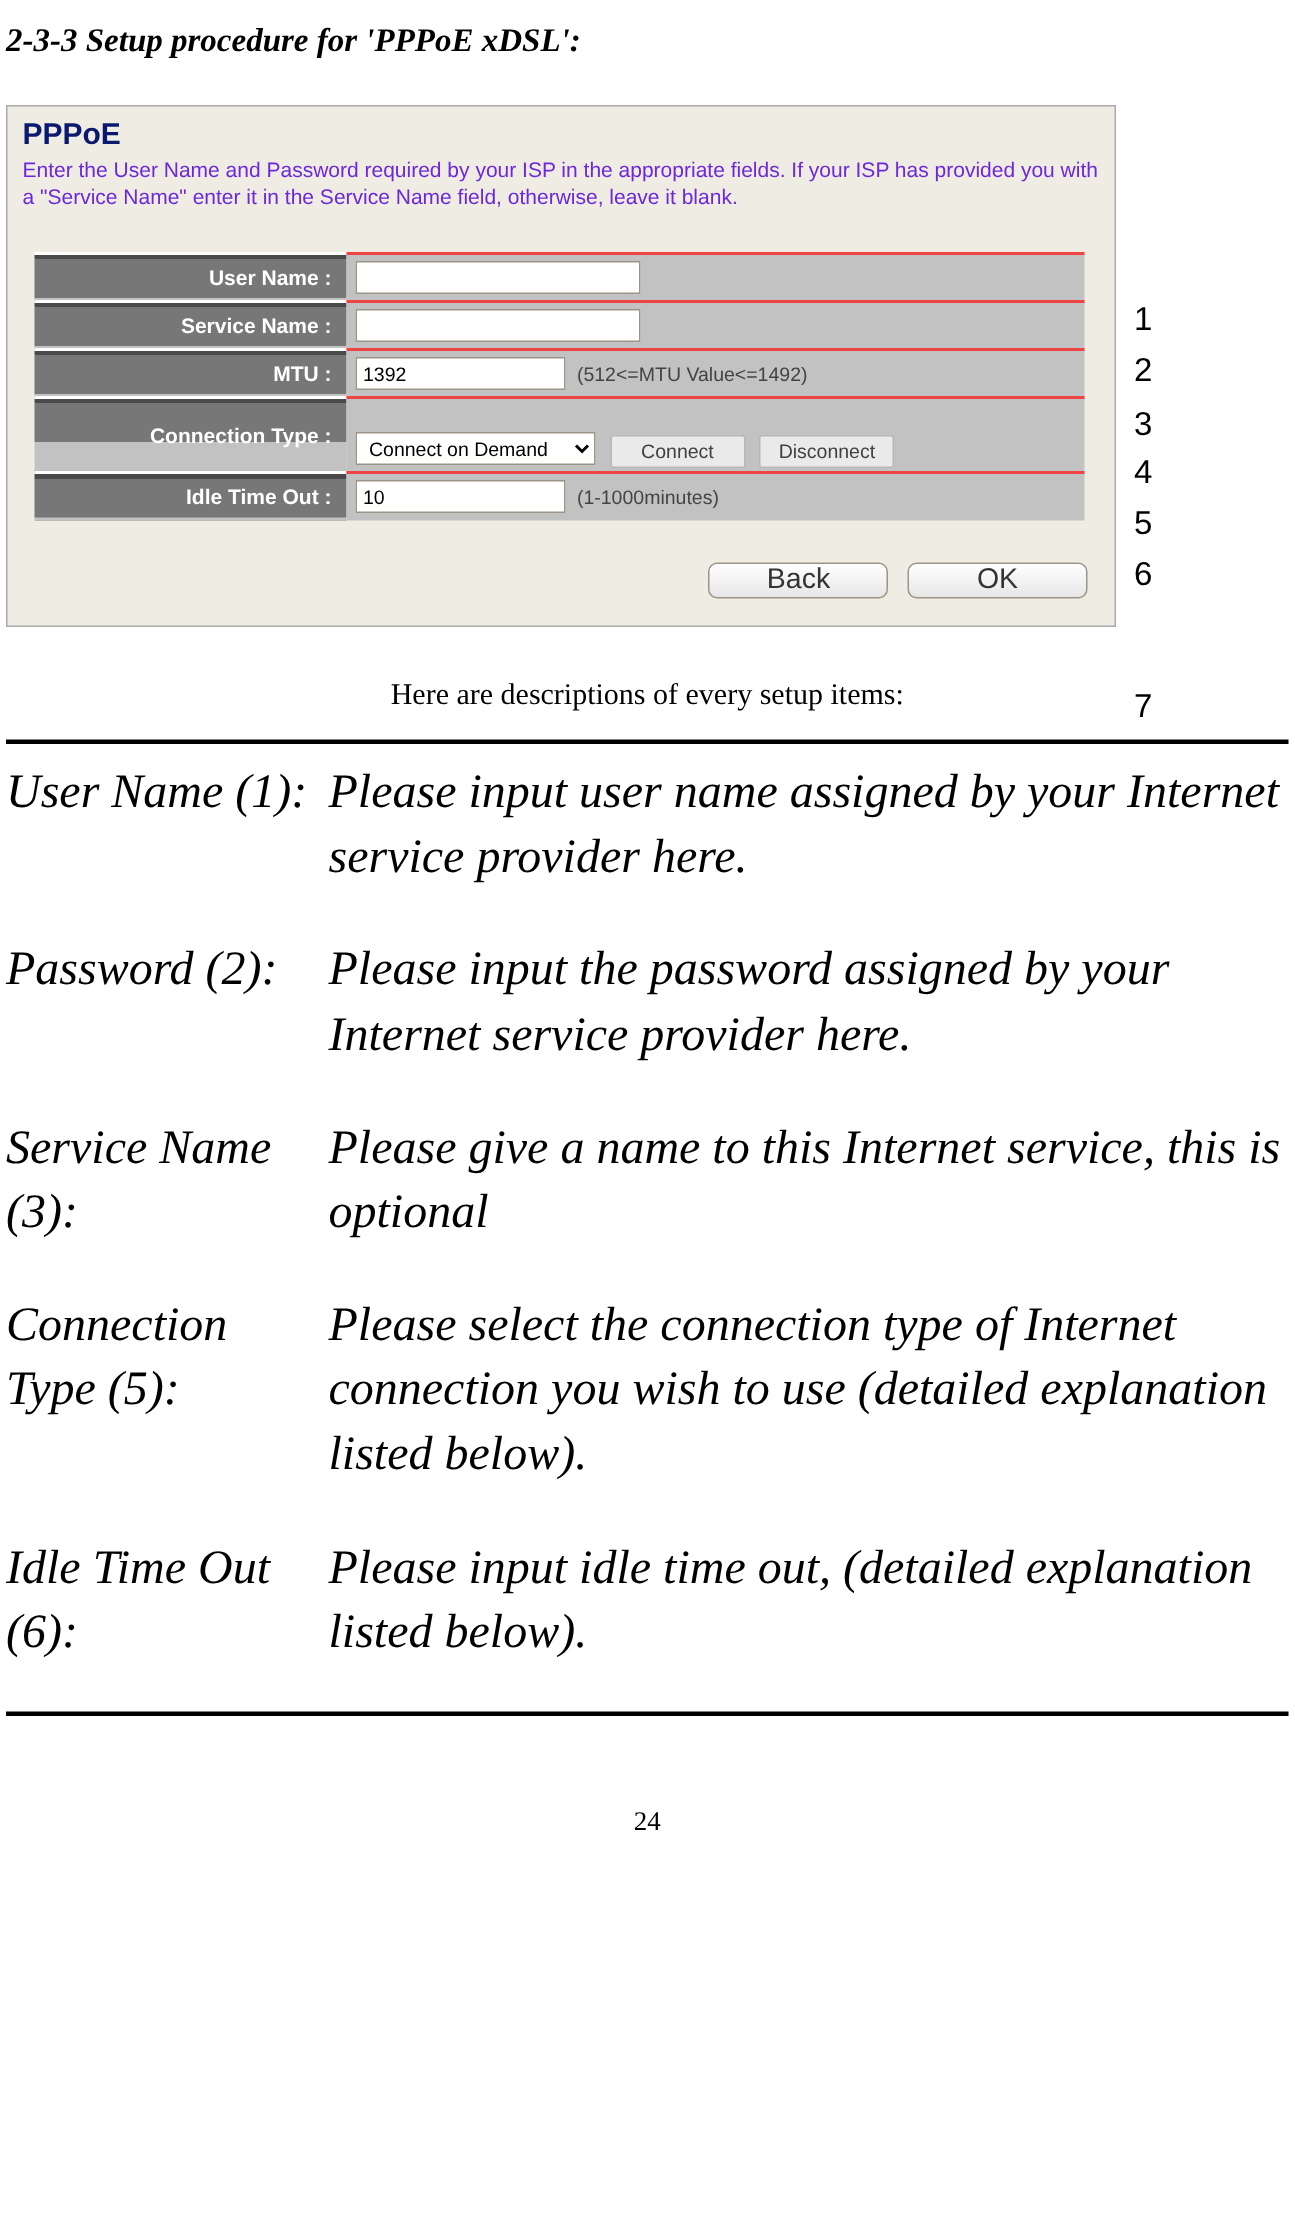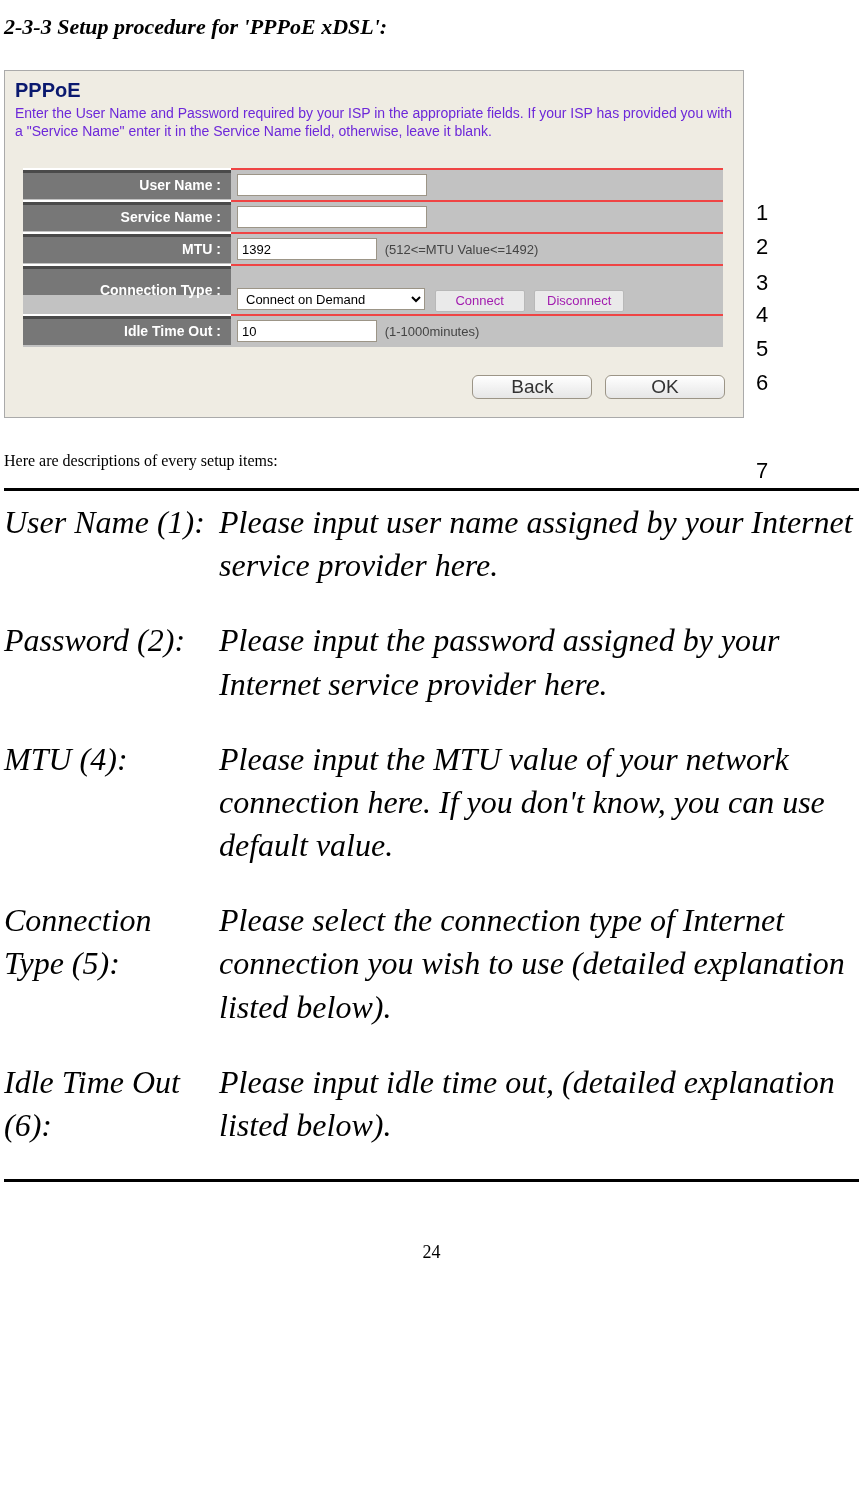--- a/index.html
+++ b/index.html
@@ -66,30 +66,30 @@
   }
   input.text, select {
     font-size: 13px;
     padding: 2px 4px;
     border: 1px solid #9c9587;
     background: #fff;
     height: 22px;
   }
   input.text { width: 190px; }
   input.num { width: 140px; }
-  select { width: 188px; margin-top: 20px; }
+  select { width: 160px; margin-top: 20px; }
   .hint { color: #444; margin-left: 4px; }
   .btn-flat {
     display: inline-block;
     width: 90px;
     height: 22px;
     line-height: 20px;
     text-align: center;
     font-size: 13px;
-    color: #a21caf;
+    color: #404040;
     background: #eaeaea;
     border: 1px solid #b8b8b8;
     border-radius: 2px;
     margin-left: 6px;
     vertical-align: middle;
   }
   .footer-btns {
     text-align: right;
     margin-top: 24px;
     padding-right: 8px;
@@ -107,22 +107,23 @@
     border-radius: 6px;
     margin-left: 6px;
   }
   .anno {
     position: absolute;
     font-family: Arial, sans-serif;
     font-size: 22px;
     color: #000;
   }
   .intro {
-    font-size: 16px;
+    font-size: 20px;
     margin: 34px 0 18px 0;
+    text-align: center;
   }
   .rule-thick {
     border: none;
     border-top: 3px solid #000;
     margin: 0 0 10px 0;
   }
   .desc-table {
     width: 100%;
     border-collapse: collapse;
     font-size: 32px;
@@ -217,22 +218,22 @@
   <tbody>
       <tr>
     <td class="term">User Name (1):</td>
     <td>Please input user name assigned by your Internet service provider here.</td>
   </tr>
   <tr>
     <td class="term">Password (2):</td>
     <td>Please input the password assigned by your Internet service provider here.</td>
   </tr>
   <tr>
-    <td class="term">MTU (4):</td>
-    <td>Please input the MTU value of your network connection here. If you don't know, you can use default value.</td>
+    <td class="term">Service Name (3):</td>
+    <td>Please give a name to this Internet service, this is optional</td>
   </tr>
   <tr>
     <td class="term">Connection
 Type (5):</td>
     <td>Please select the connection type of Internet connection you wish to use (detailed explanation listed below).</td>
   </tr>
   <tr>
     <td class="term">Idle Time Out (6):</td>
     <td>Please input idle time out, (detailed explanation listed below).</td>
   </tr>

